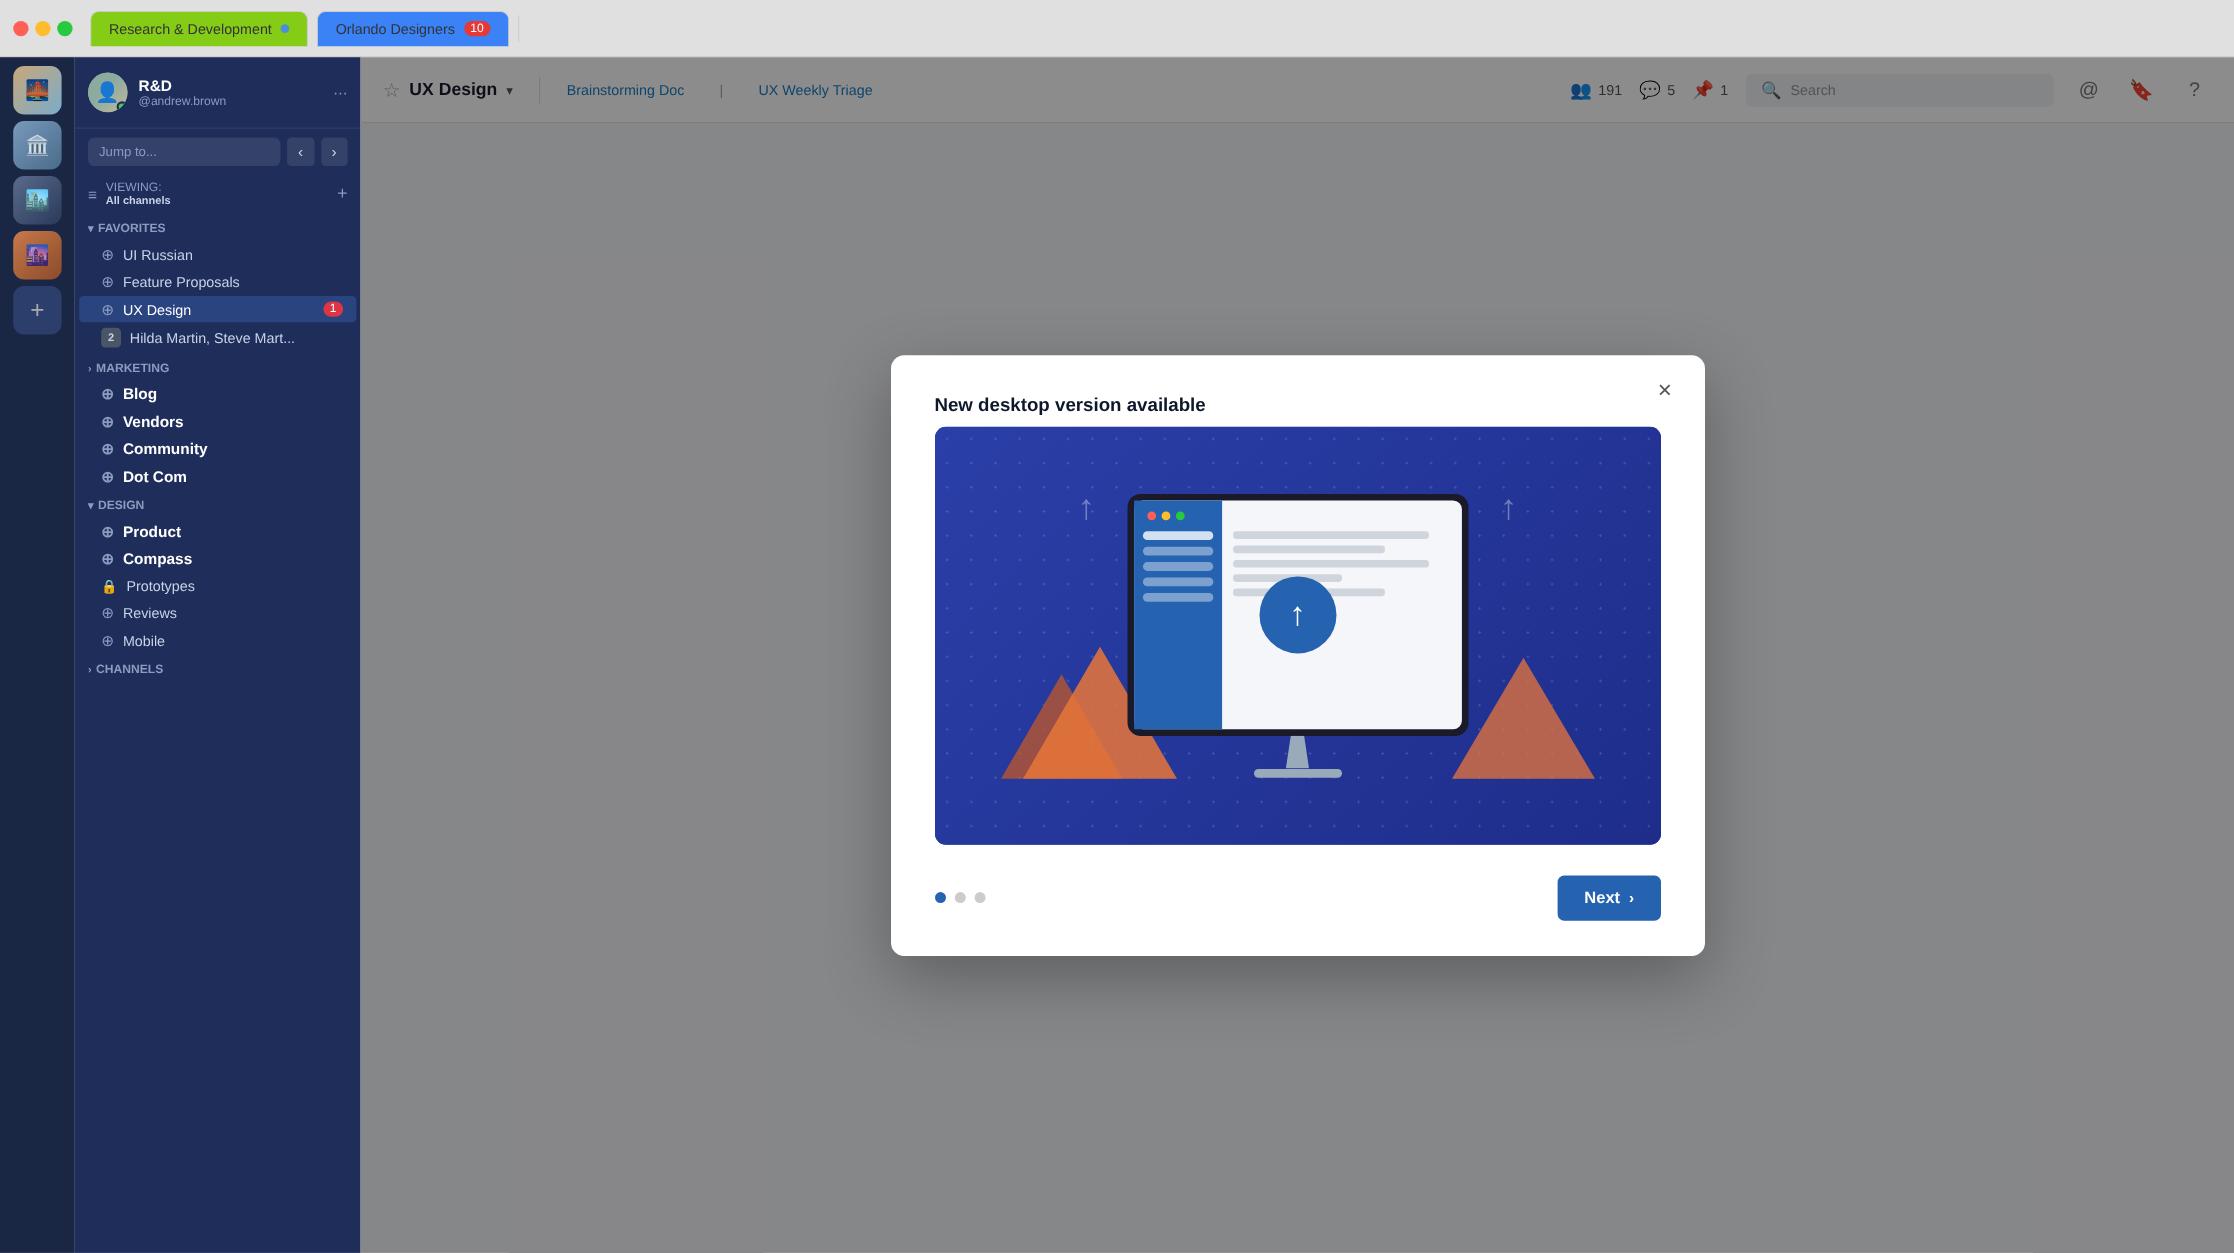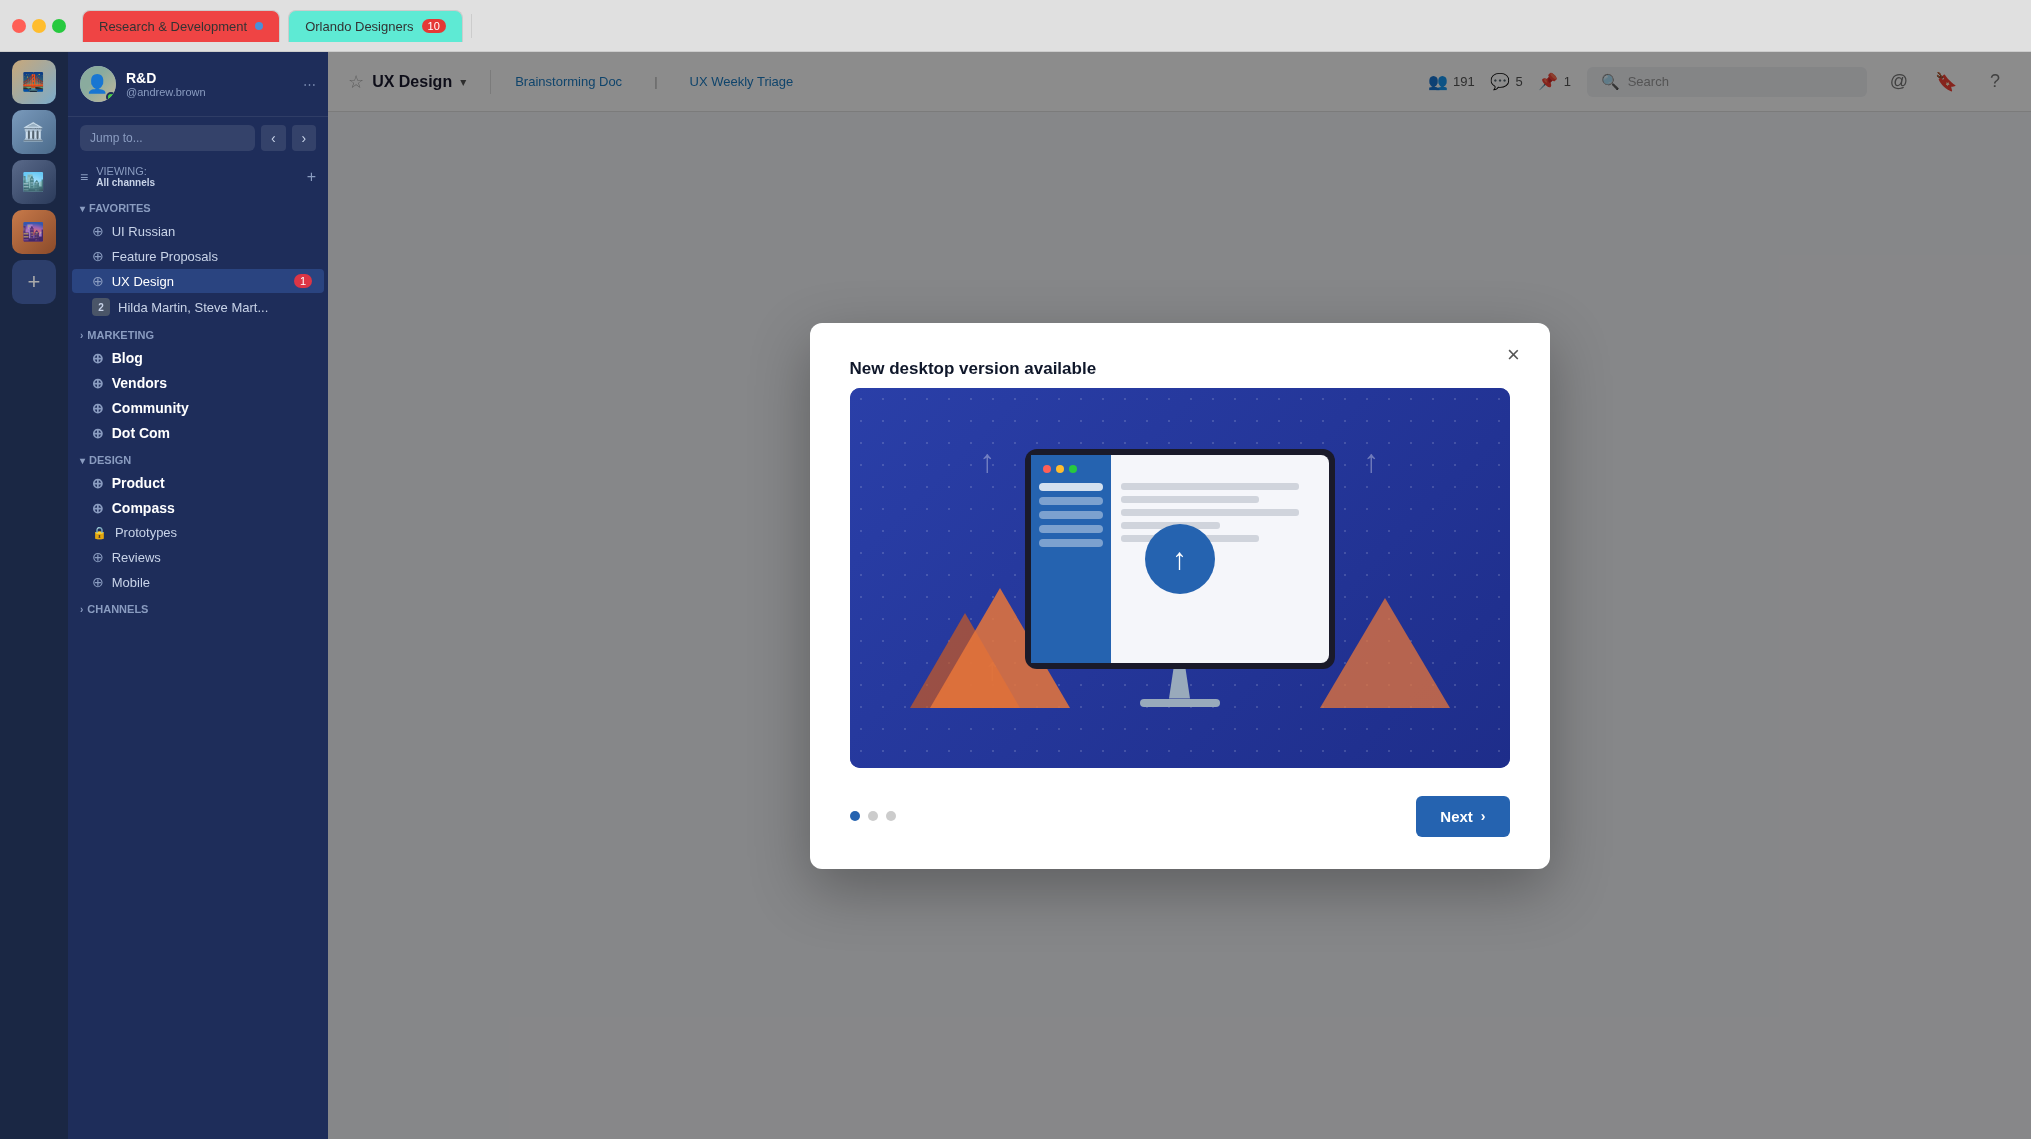--- a/index.html
+++ b/index.html
@@ -5,22 +5,22 @@
     * { box-sizing: border-box; margin: 0; padding: 0; }
     body { font-family: -apple-system, BlinkMacSystemFont, 'Segoe UI', sans-serif; background: #e8e8e8; width: 2031px; height: 1139px; overflow: hidden; display: flex; flex-direction: column; }
 
     
     .titlebar { background: #e0e0e0; height: 52px; display: flex; align-items: center; padding: 0 12px; gap: 8px; border-bottom: 1px solid #ccc; }
     .traffic-lights { display: flex; gap: 6px; align-items: center; margin-right: 8px; }
     .traffic-light { width: 14px; height: 14px; border-radius: 50%; }
     .tl-red { background: #ff5f56; }
     .tl-yellow { background: #ffbd2e; }
     .tl-green { background: #27c93f; }
-    .tab { background: #5eead4; border-radius: 8px 8px 0 0; padding: 8px 16px; font-size: 13px; display: flex; align-items: center; gap: 8px; color: #333; border: 1px solid #ccc; border-bottom: none; }
-    .tab.active { background: #ef4444; }
+    .tab { background: #3b82f6; border-radius: 8px 8px 0 0; padding: 8px 16px; font-size: 13px; display: flex; align-items: center; gap: 8px; color: #333; border: 1px solid #ccc; border-bottom: none; }
+    .tab.active { background: #84cc16; }
     .tab-badge { background: #e53935; color: white; border-radius: 10px; font-size: 11px; padding: 1px 6px; }
     .tab-dot { width: 8px; height: 8px; border-radius: 50%; background: #4a90d9; }
     .tab-sep { width: 1px; height: 24px; background: #ccc; }
 
     
     .app { display: flex; flex: 1; height: calc(1139px - 52px); }
 
     
     .workspace-sidebar { width: 68px; background: #1a2744; display: flex; flex-direction: column; align-items: center; padding: 8px 0; gap: 6px; }
     .ws-add { width: 44px; height: 44px; border-radius: 10px; background: #2c3e6b; display: flex; align-items: center; justify-content: center; color: #aaa; font-size: 22px; cursor: pointer; }

